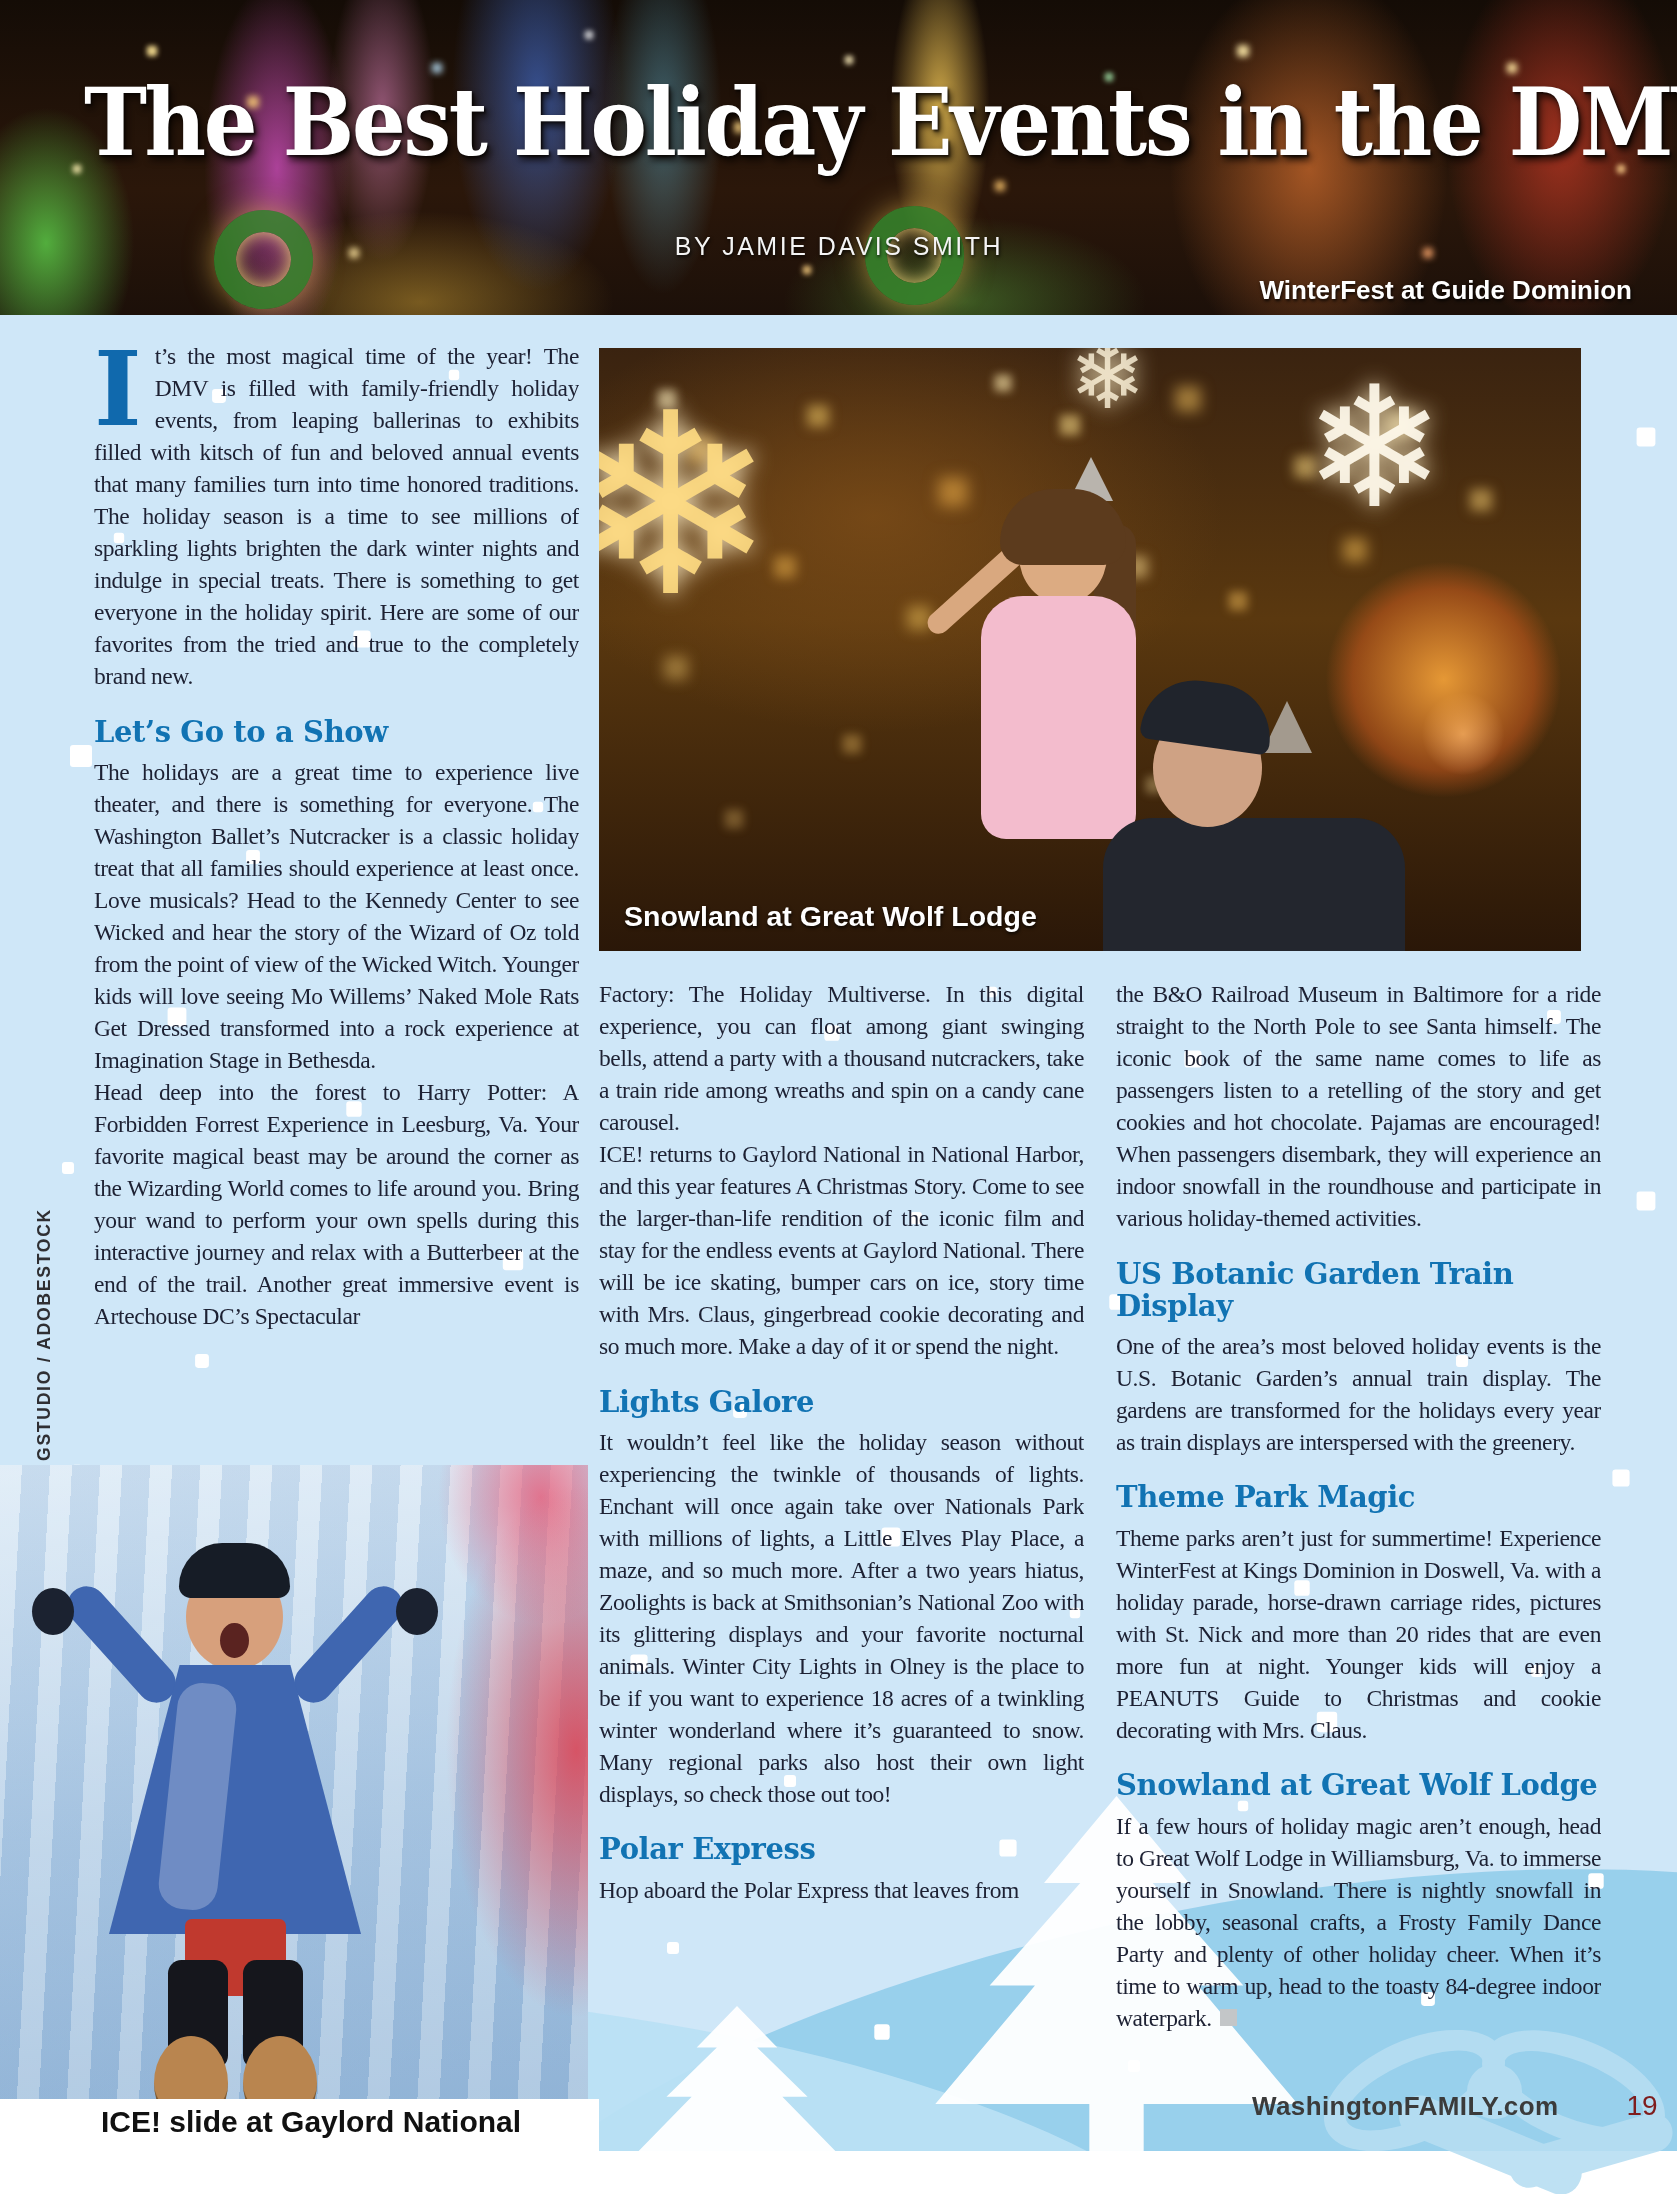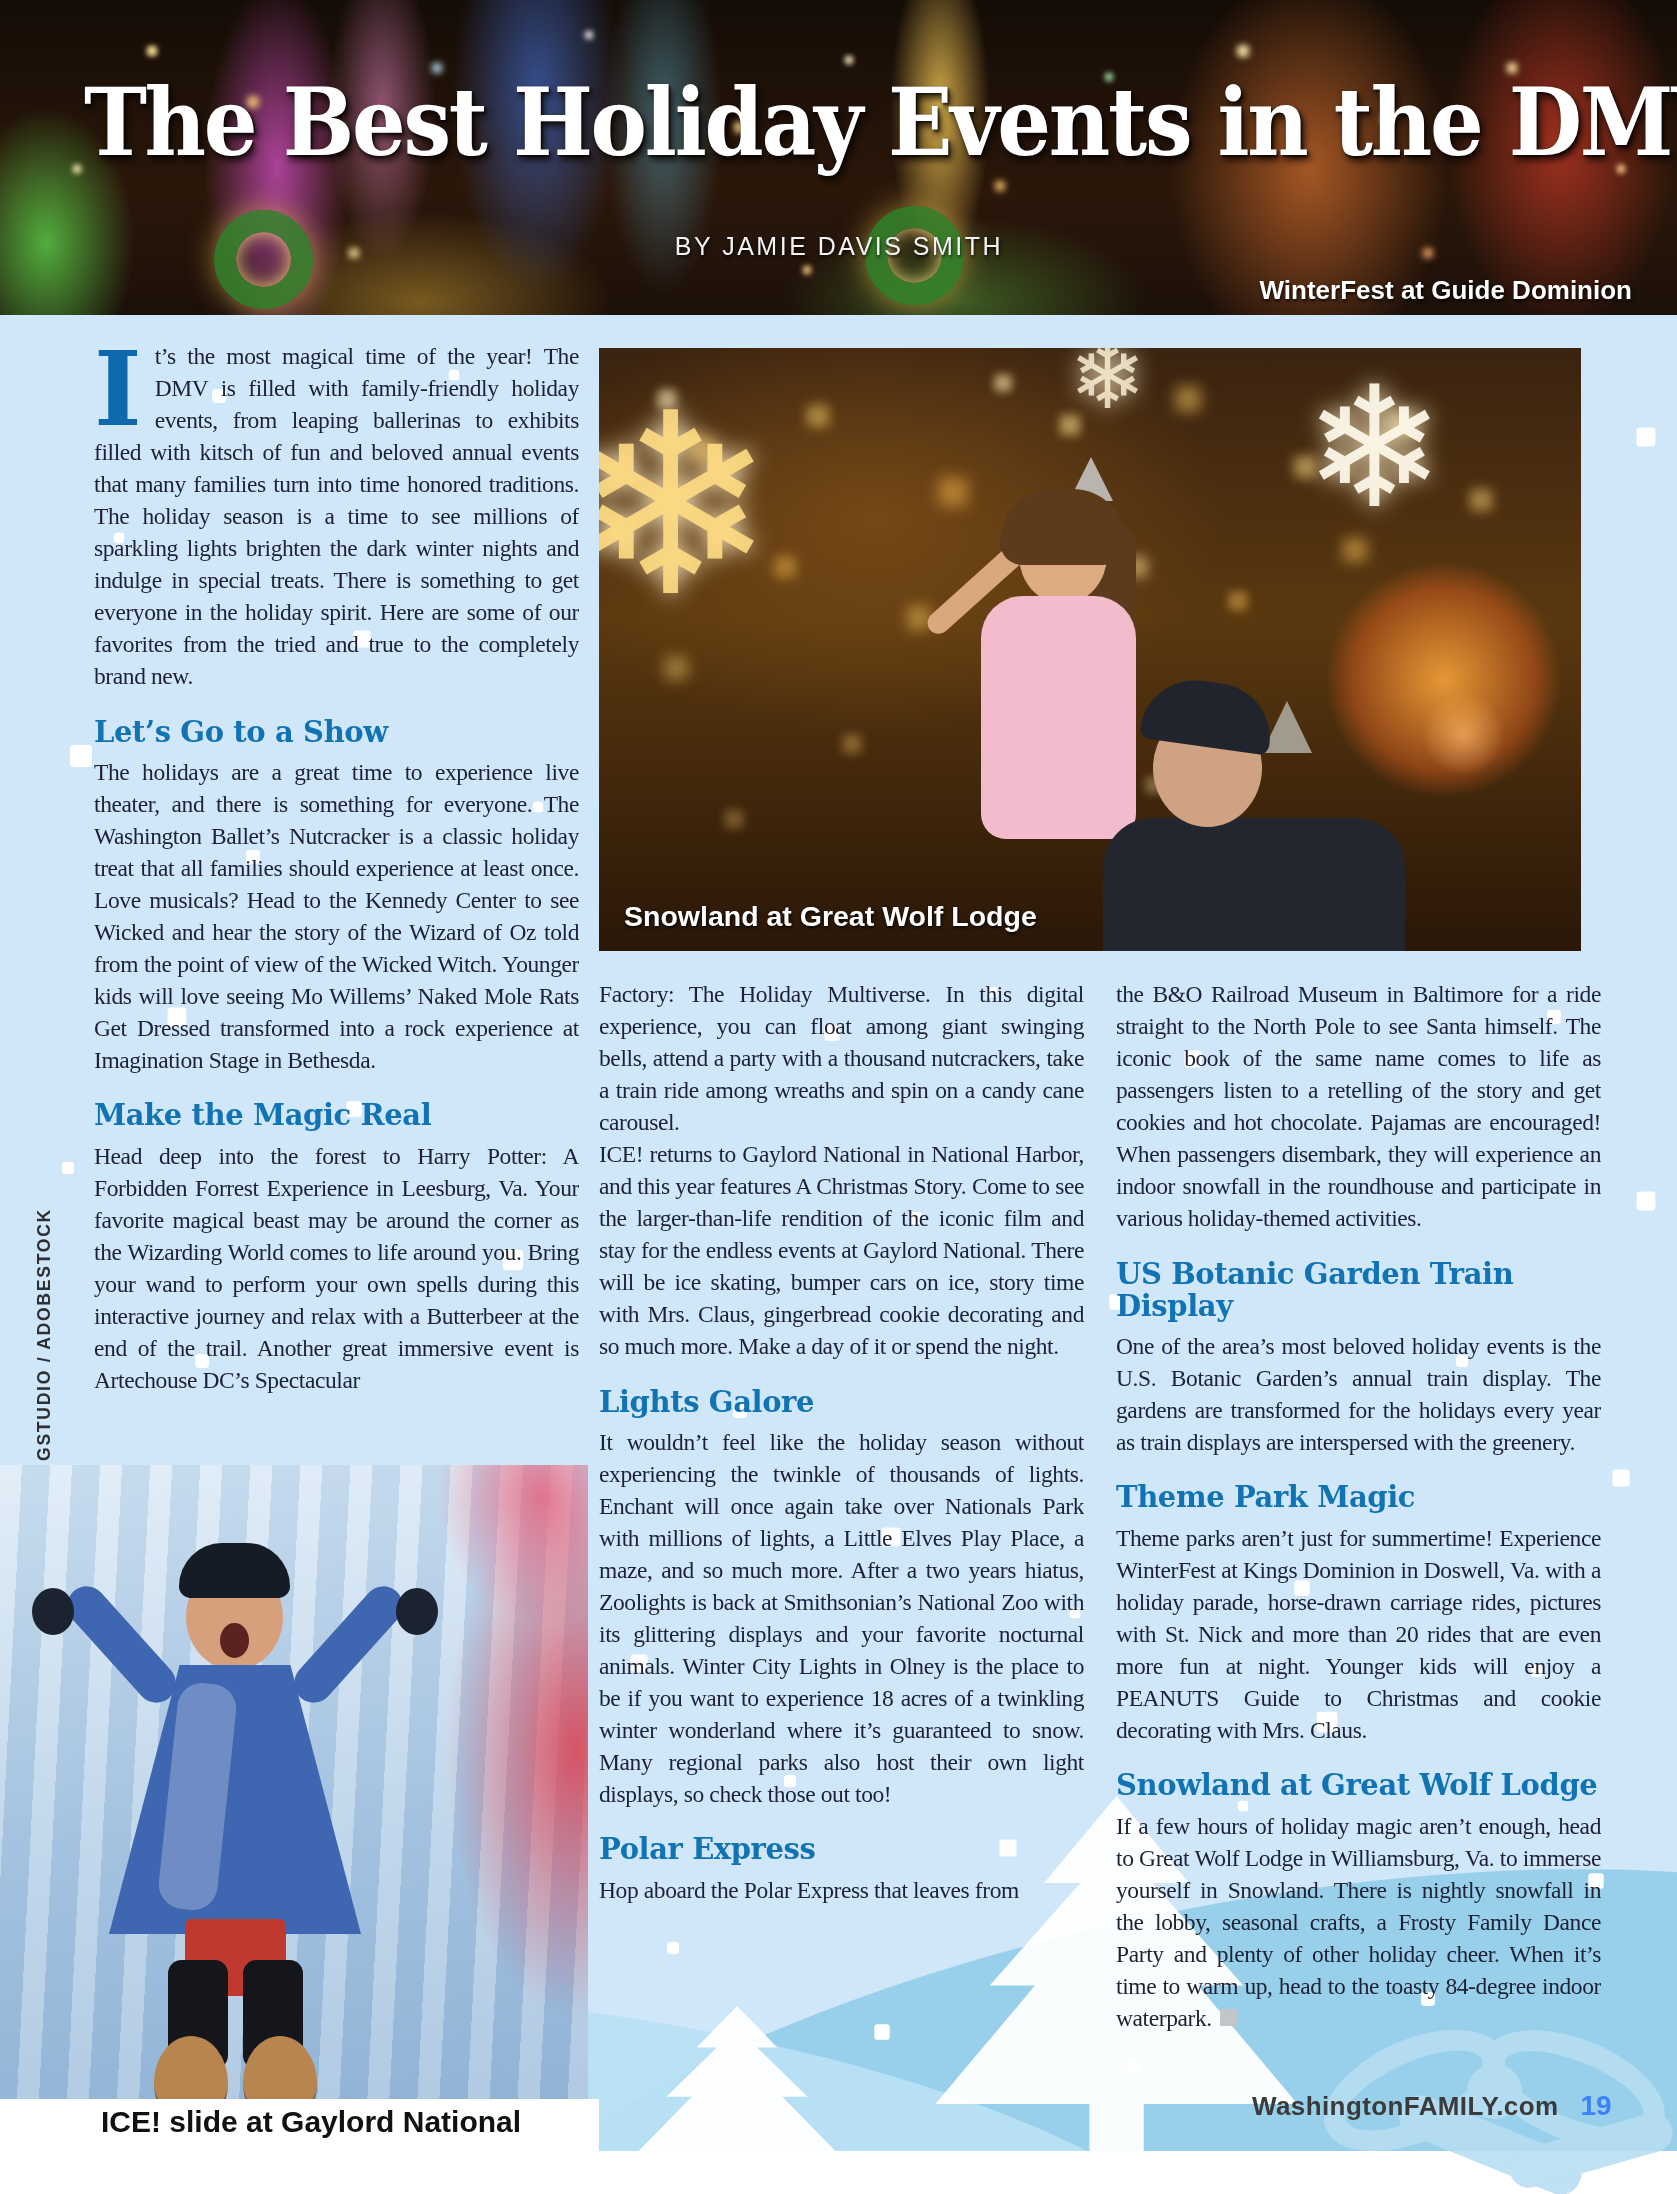--- a/index.html
+++ b/index.html
@@ -168,21 +168,21 @@
   .caption-below{position:absolute;left:101px;top:2105px;z-index:3;
     font-family:"Liberation Sans",sans-serif;font-weight:bold;font-size:30px;color:#111111;}
 
   
   .credit-vertical{position:absolute;left:34px;top:1192px;height:269px;z-index:3;
     writing-mode:vertical-rl;transform:rotate(180deg);
     font-family:"Liberation Sans",sans-serif;font-weight:bold;font-size:17.6px;letter-spacing:1.7px;color:#2f2f33;}
   .footer{position:absolute;left:1252px;top:2090px;z-index:4;display:flex;align-items:baseline;gap:22px;
     font-family:"Liberation Sans",sans-serif;}
   .footer .site{font-size:26px;color:#3b3b3b;letter-spacing:0.4px;font-weight:bold;}
-  .footer .pagenum{font-size:28px;font-weight:bold;color:#3b82f6;}
+  .footer .pagenum{font-size:28px;font-weight:normal;color:#7f1d1d;margin-left:46px;}
 </style>
 </head>
 <body>
 
 <div id="page">
 
   <div class="bg-blue"></div>
   <div class="wave1"></div>
   <div class="wave2"></div>
   <div class="tree t-big"></div>
@@ -244,21 +244,20 @@
     </div>
   </div>
   <div class="caption-below">ICE! slide at Gaylord National</div>
 
   <div class="credit-vertical">GSTUDIO / ADOBESTOCK</div>
 
   <div class="col" id="col1">
     <p><span class="drop-cap">I</span><span>t’s the most magical time of the year! The DMV is filled with family-friendly holiday events, from leaping ballerinas to exhibits filled with kitsch of fun and beloved annual events that many families turn into time honored traditions. The holiday season is a time to see millions of sparkling lights brighten the dark winter nights and indulge in special treats. There is something to get everyone in the holiday spirit. Here are some of our favorites from the tried and true to the completely brand new.</span></p>
     <div class="sec-heading">Let’s Go to a Show</div>
     <p>The holidays are a great time to experience live theater, and there is something for everyone. The Washington Ballet’s Nutcracker is a classic holiday treat that all families should experience at least once. Love musicals? Head to the Kennedy Center to see Wicked and hear the story of the Wizard of Oz told from the point of view of the Wicked Witch. Younger kids will love seeing Mo Willems’ Naked Mole Rats Get Dressed transformed into a rock experience at Imagination Stage in Bethesda.</p>
-    <div class="sec-heading">Make the Magic Real</div>
     <p>Head deep into the forest to Harry Potter: A Forbidden Forrest Experience in Leesburg, Va. Your favorite magical beast may be around the corner as the Wizarding World comes to life around you. Bring your wand to perform your own spells during this interactive journey and relax with a Butterbeer at the end of the trail. Another great immersive event is Artechouse DC’s Spectacular</p>
   </div>
 
   <div class="col" id="col2">
     <p>Factory: The Holiday Multiverse. In this digital experience, you can float among giant swinging bells, attend a party with a thousand nutcrackers, take a train ride among wreaths and spin on a candy cane carousel.</p>
     <p>ICE! returns to Gaylord National in National Harbor, and this year features A Christmas Story. Come to see the larger-than-life rendition of the iconic film and stay for the endless events at Gaylord National. There will be ice skating, bumper cars on ice, story time with Mrs. Claus, gingerbread cookie decorating and so much more. Make a day of it or spend the night.</p>
     <div class="sec-heading">Lights Galore</div>
     <p>It wouldn’t feel like the holiday season without experiencing the twinkle of thousands of lights. Enchant will once again take over Nationals Park with millions of lights, a Little Elves Play Place, a maze, and so much more. After a two years hiatus, Zoolights is back at Smithsonian’s National Zoo with its glittering displays and your favorite nocturnal animals. Winter City Lights in Olney is the place to be if you want to experience 18 acres of a twinkling winter wonderland where it’s guaranteed to snow. Many regional parks also host their own light displays, so check those out too!</p>
     <div class="sec-heading">Polar Express</div>
     <p>Hop aboard the Polar Express that leaves from</p>

